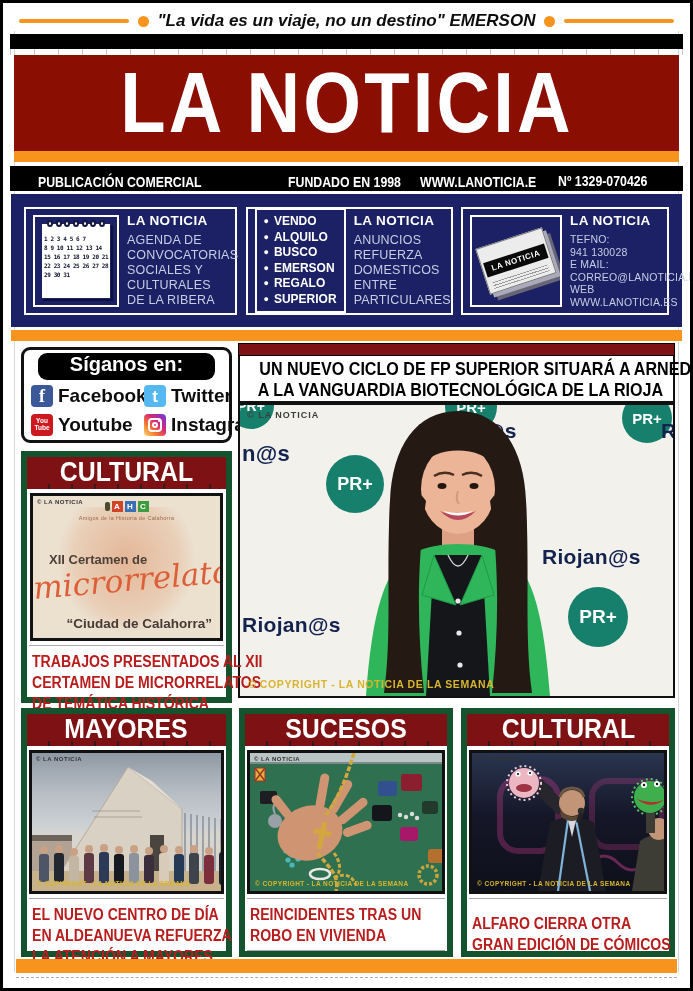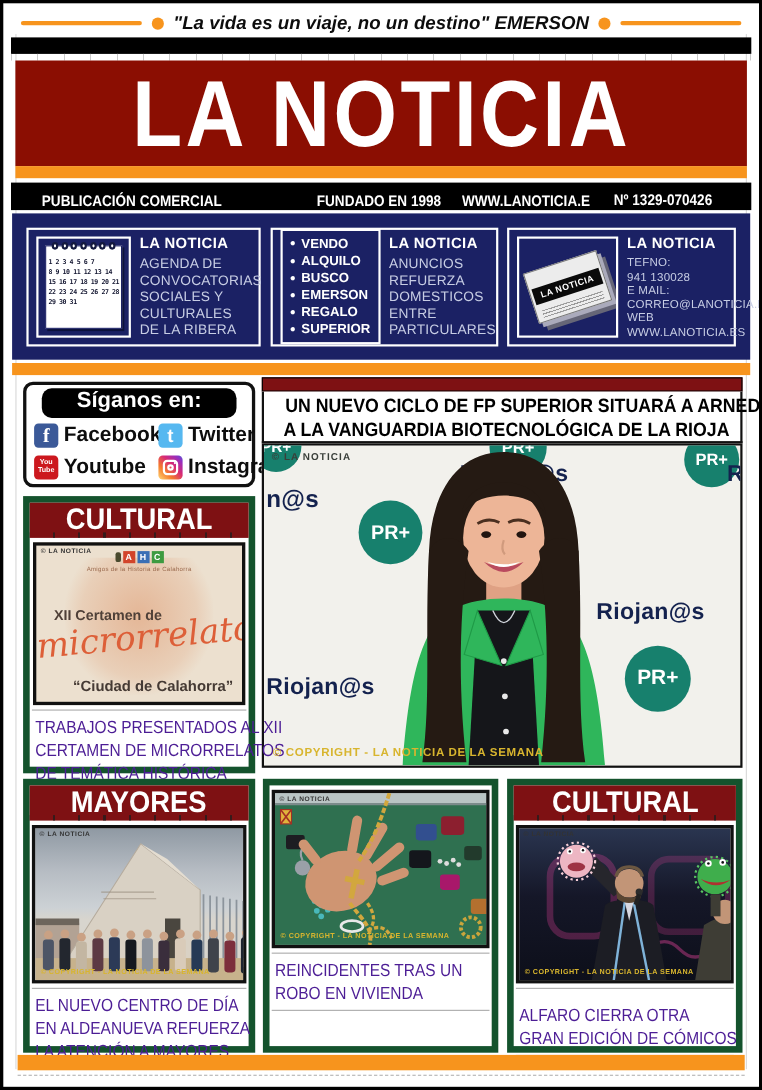--- a/index.html
+++ b/index.html
@@ -80,21 +80,21 @@
   .wm{position:absolute;left:7px;top:5px;font-size:9px;font-weight:bold;color:#3a3f3a;letter-spacing:1px;z-index:5}
   .cp{position:absolute;left:8px;bottom:6px;font-size:10.5px;font-weight:bold;color:#d8b52e;letter-spacing:.6px;z-index:5}
   .woman{position:absolute;left:88px;top:0}
 
   
   .sec-header{background:#7e1113;color:#fff;text-align:center;height:32px;line-height:30px;position:relative;font-weight:bold;font-size:27px}
   .sec-header::after{content:"";position:absolute;left:0;right:0;bottom:0;height:5px;background:repeating-linear-gradient(90deg,transparent 0 21px,#1d1d1d 21px 23px);opacity:.75}
   .card{position:absolute;background:#fff;border:6px solid #14532d}
   .photo-box{position:relative;margin:4px 2px 0;border:3px solid #111;overflow:hidden}
   .caption-box{margin:4px 2px 0;border-top:1px solid #aaa;border-bottom:1px solid #aaa;padding:5px 3px 4px}
-  .cap-line{display:block;font-size:16px;font-weight:normal;color:#4c1d95;line-height:21px}
+  .cap-line{display:block;font-size:16px;font-weight:bold;color:#b91c1c;line-height:21px}
   .wm-s{position:absolute;left:4px;top:3px;font-size:6px;font-weight:bold;color:#333;letter-spacing:.5px;z-index:5}
   .cp-s{position:absolute;left:5px;bottom:4px;font-size:6.5px;font-weight:bold;color:#d8b52e;letter-spacing:.4px;z-index:5}
 
   
   .cult-card{left:18px;top:448px;width:211px;height:252px}
   .poster{position:relative;margin:4px 3px 0;height:148px;border:3px solid #111;background:#ece0cf;overflow:hidden}
   .poster::before{content:"";position:absolute;left:14%;top:8%;width:72%;height:88%;background:radial-gradient(ellipse at 50% 42%,rgba(222,148,104,.55),rgba(222,148,104,.22) 55%,transparent 72%)}
   .ahc{position:absolute;top:5px;left:0;right:0;display:flex;justify-content:center;align-items:center;gap:2px}
   .ahc .sq{width:11px;height:11px;color:#fff;font-size:8px;font-weight:bold;display:flex;align-items:center;justify-content:center}
   .ahc .pp{width:5px;height:9px;background:#4a4a2e;border-radius:2px}
@@ -439,20 +439,21 @@
       <div class="cp-s">© COPYRIGHT - LA NOTICIA DE LA SEMANA</div>
     </div>
     <div class="caption-box">
       <span class="cap-line"><span class="cx">EL NUEVO CENTRO DE DÍA</span></span>
       <span class="cap-line"><span class="cx">EN ALDEANUEVA REFUERZA</span></span>
       <span class="cap-line"><span class="cx">LA ATENCIÓN A MAYORES</span></span>
     </div>
   </div>
 
   <div class="card col2">
+    <div class="sec-header"><span class="cxc">SUCESOS</span></div>
     <div class="photo-box ph ph-sucesos">
       <div class="wm-s">© LA NOTICIA</div>
       <svg width="208" height="138" viewBox="0 0 208 138">
         <line x1="0" y1="10" x2="208" y2="10" stroke="#7c8b8b" stroke-width="2"></line>
         <g>
           <rect x="5" y="15" width="10" height="13" fill="#e0b43c" stroke="#a33124" stroke-width="1"></rect>
           <path d="M5,15 L15,28 M15,15 L5,28" stroke="#a33124" stroke-width="1.5"></path>
         </g>
         <rect x="10" y="38" width="17" height="13" rx="2" fill="#1d1d22"></rect>
         <circle cx="25" cy="68" r="7" fill="#9aa0a8"></circle>

